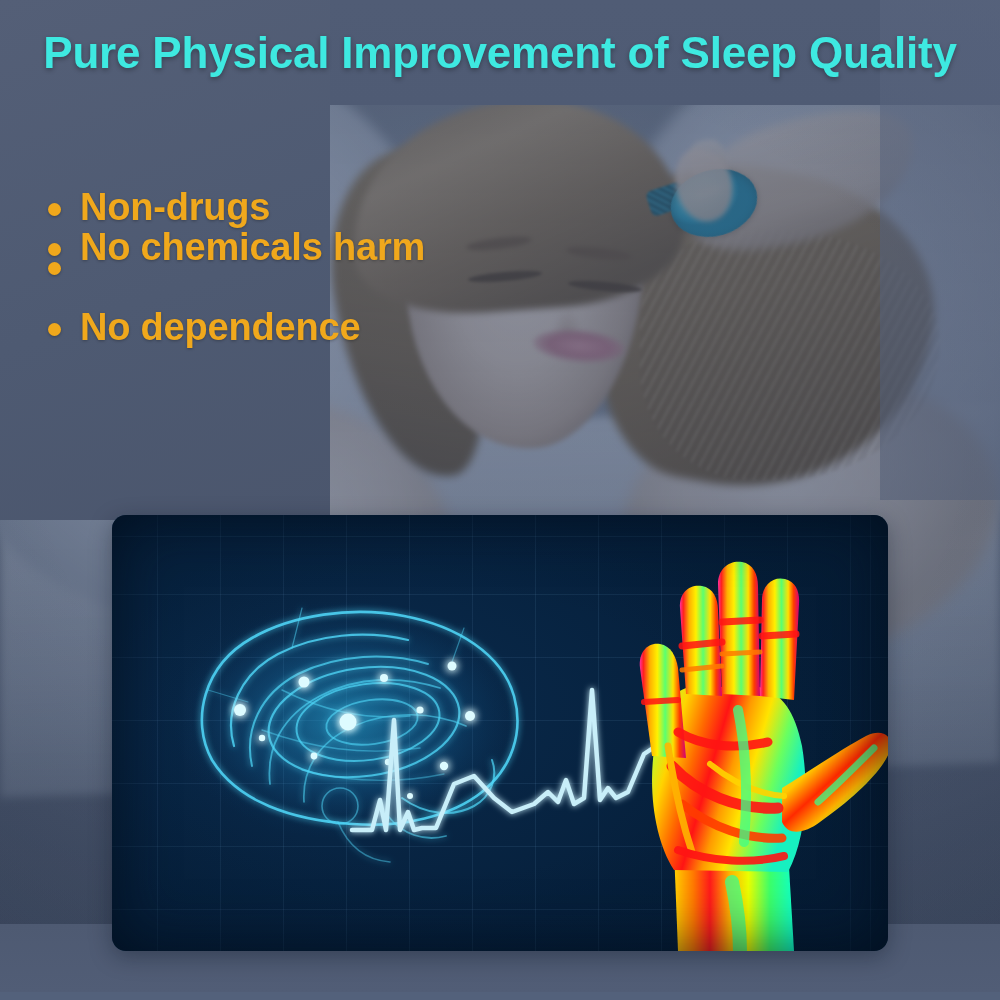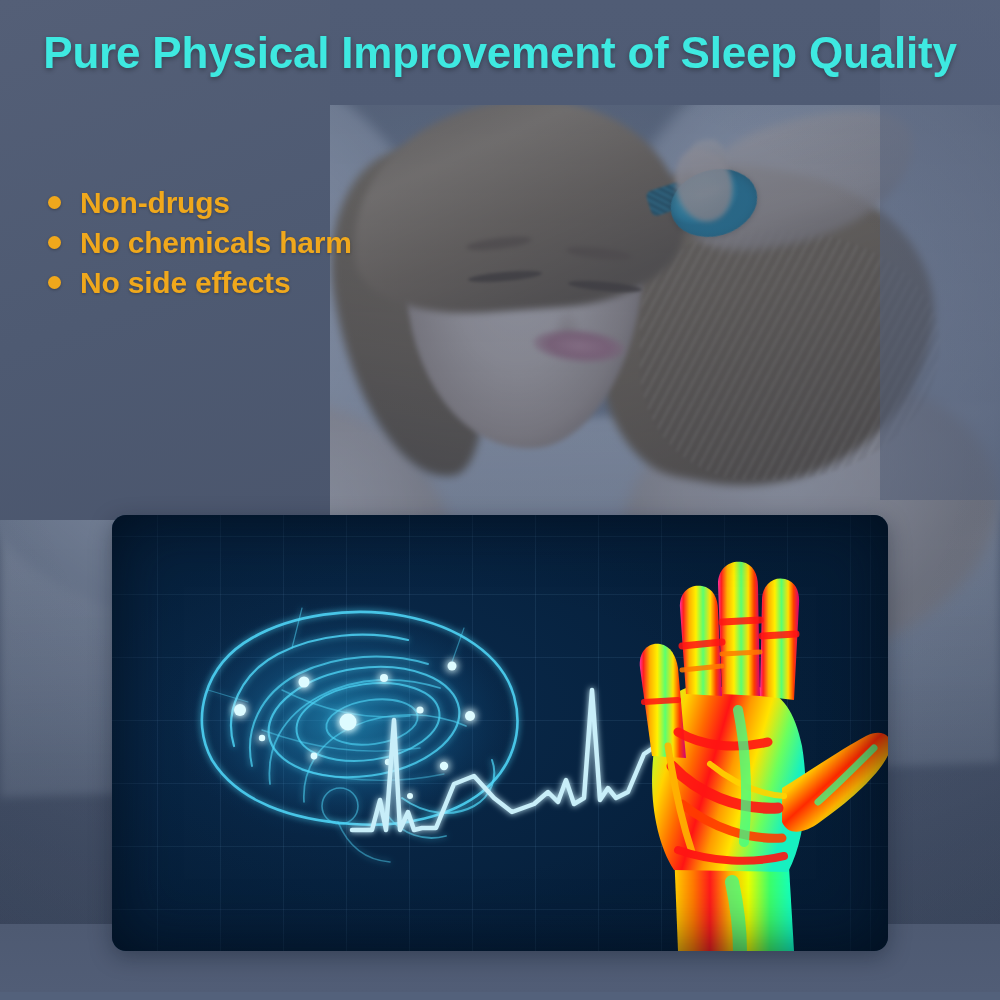--- a/index.html
+++ b/index.html
@@ -190,21 +190,21 @@
   
   .bullets{
     position:absolute;left:48px;top:186px;
     list-style:none;margin:0;padding:0;
   }
   .bullets li{
     display:flex;align-items:baseline;
     gap:19px;
     height:40px;
     color:#f0a81c;
-    font-size:30px;
+    font-size:38px;
     font-weight:bold;
     letter-spacing:-0.2px;
     text-shadow:0 1px 3px rgba(0,0,0,.28);
   }
   .dot{
     display:inline-block;flex:0 0 auto;
     width:13px;height:13px;border-radius:50%;
     background:#f0a81c;
     transform:translateY(-4px);
     box-shadow:0 1px 3px rgba(0,0,0,.28);
@@ -301,21 +301,24 @@
     <li>
       <span class="dot"></span>
       <span>Non-drugs</span>
     </li>
     <li>
       <span class="dot"></span>
       <span>No chemicals harm</span>
     </li>
     <li>
       <span class="dot"></span>
-      <span>No side effects</span>
+    </li>
+    <li>
+      <span class="dot"></span>
+      <span>No dependence</span>
     </li>
   </ul>
 
   <div class="panel">
     <div class="grid"></div>
     <div class="grid-fade"></div>
 
     <div class="brain">
       <svg viewBox="0 0 400 300" preserveAspectRatio="none">
         <defs>

